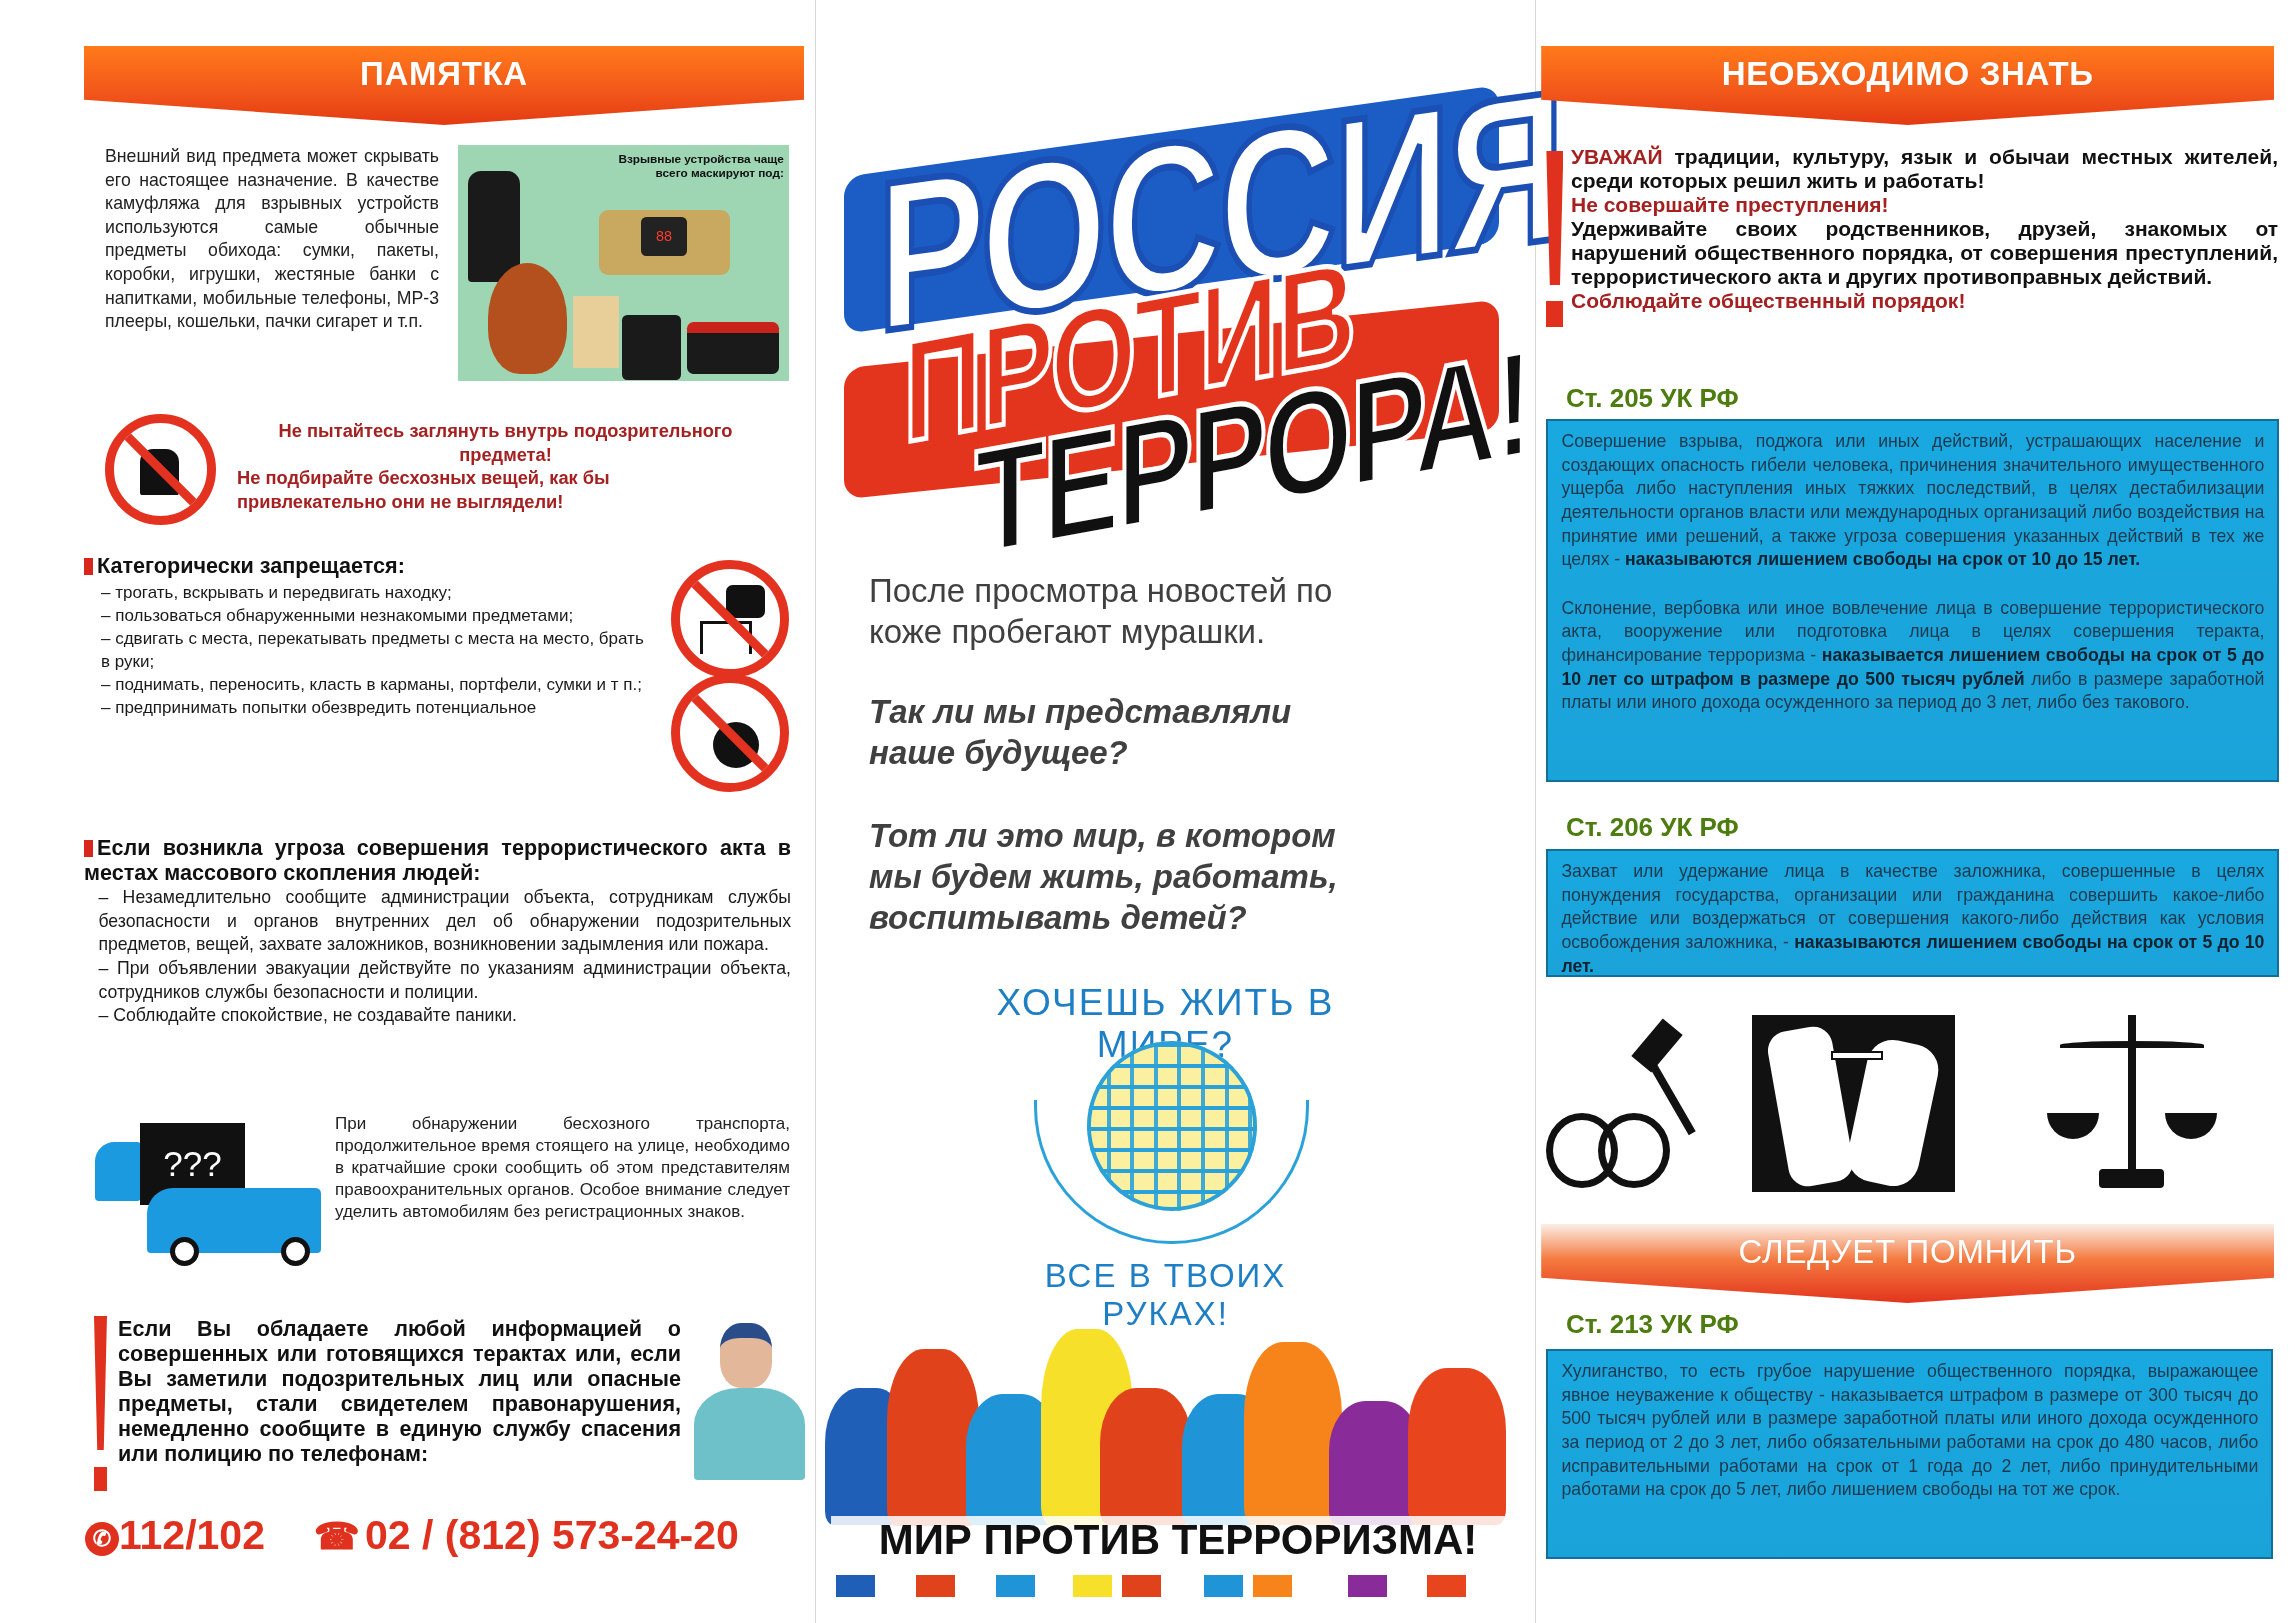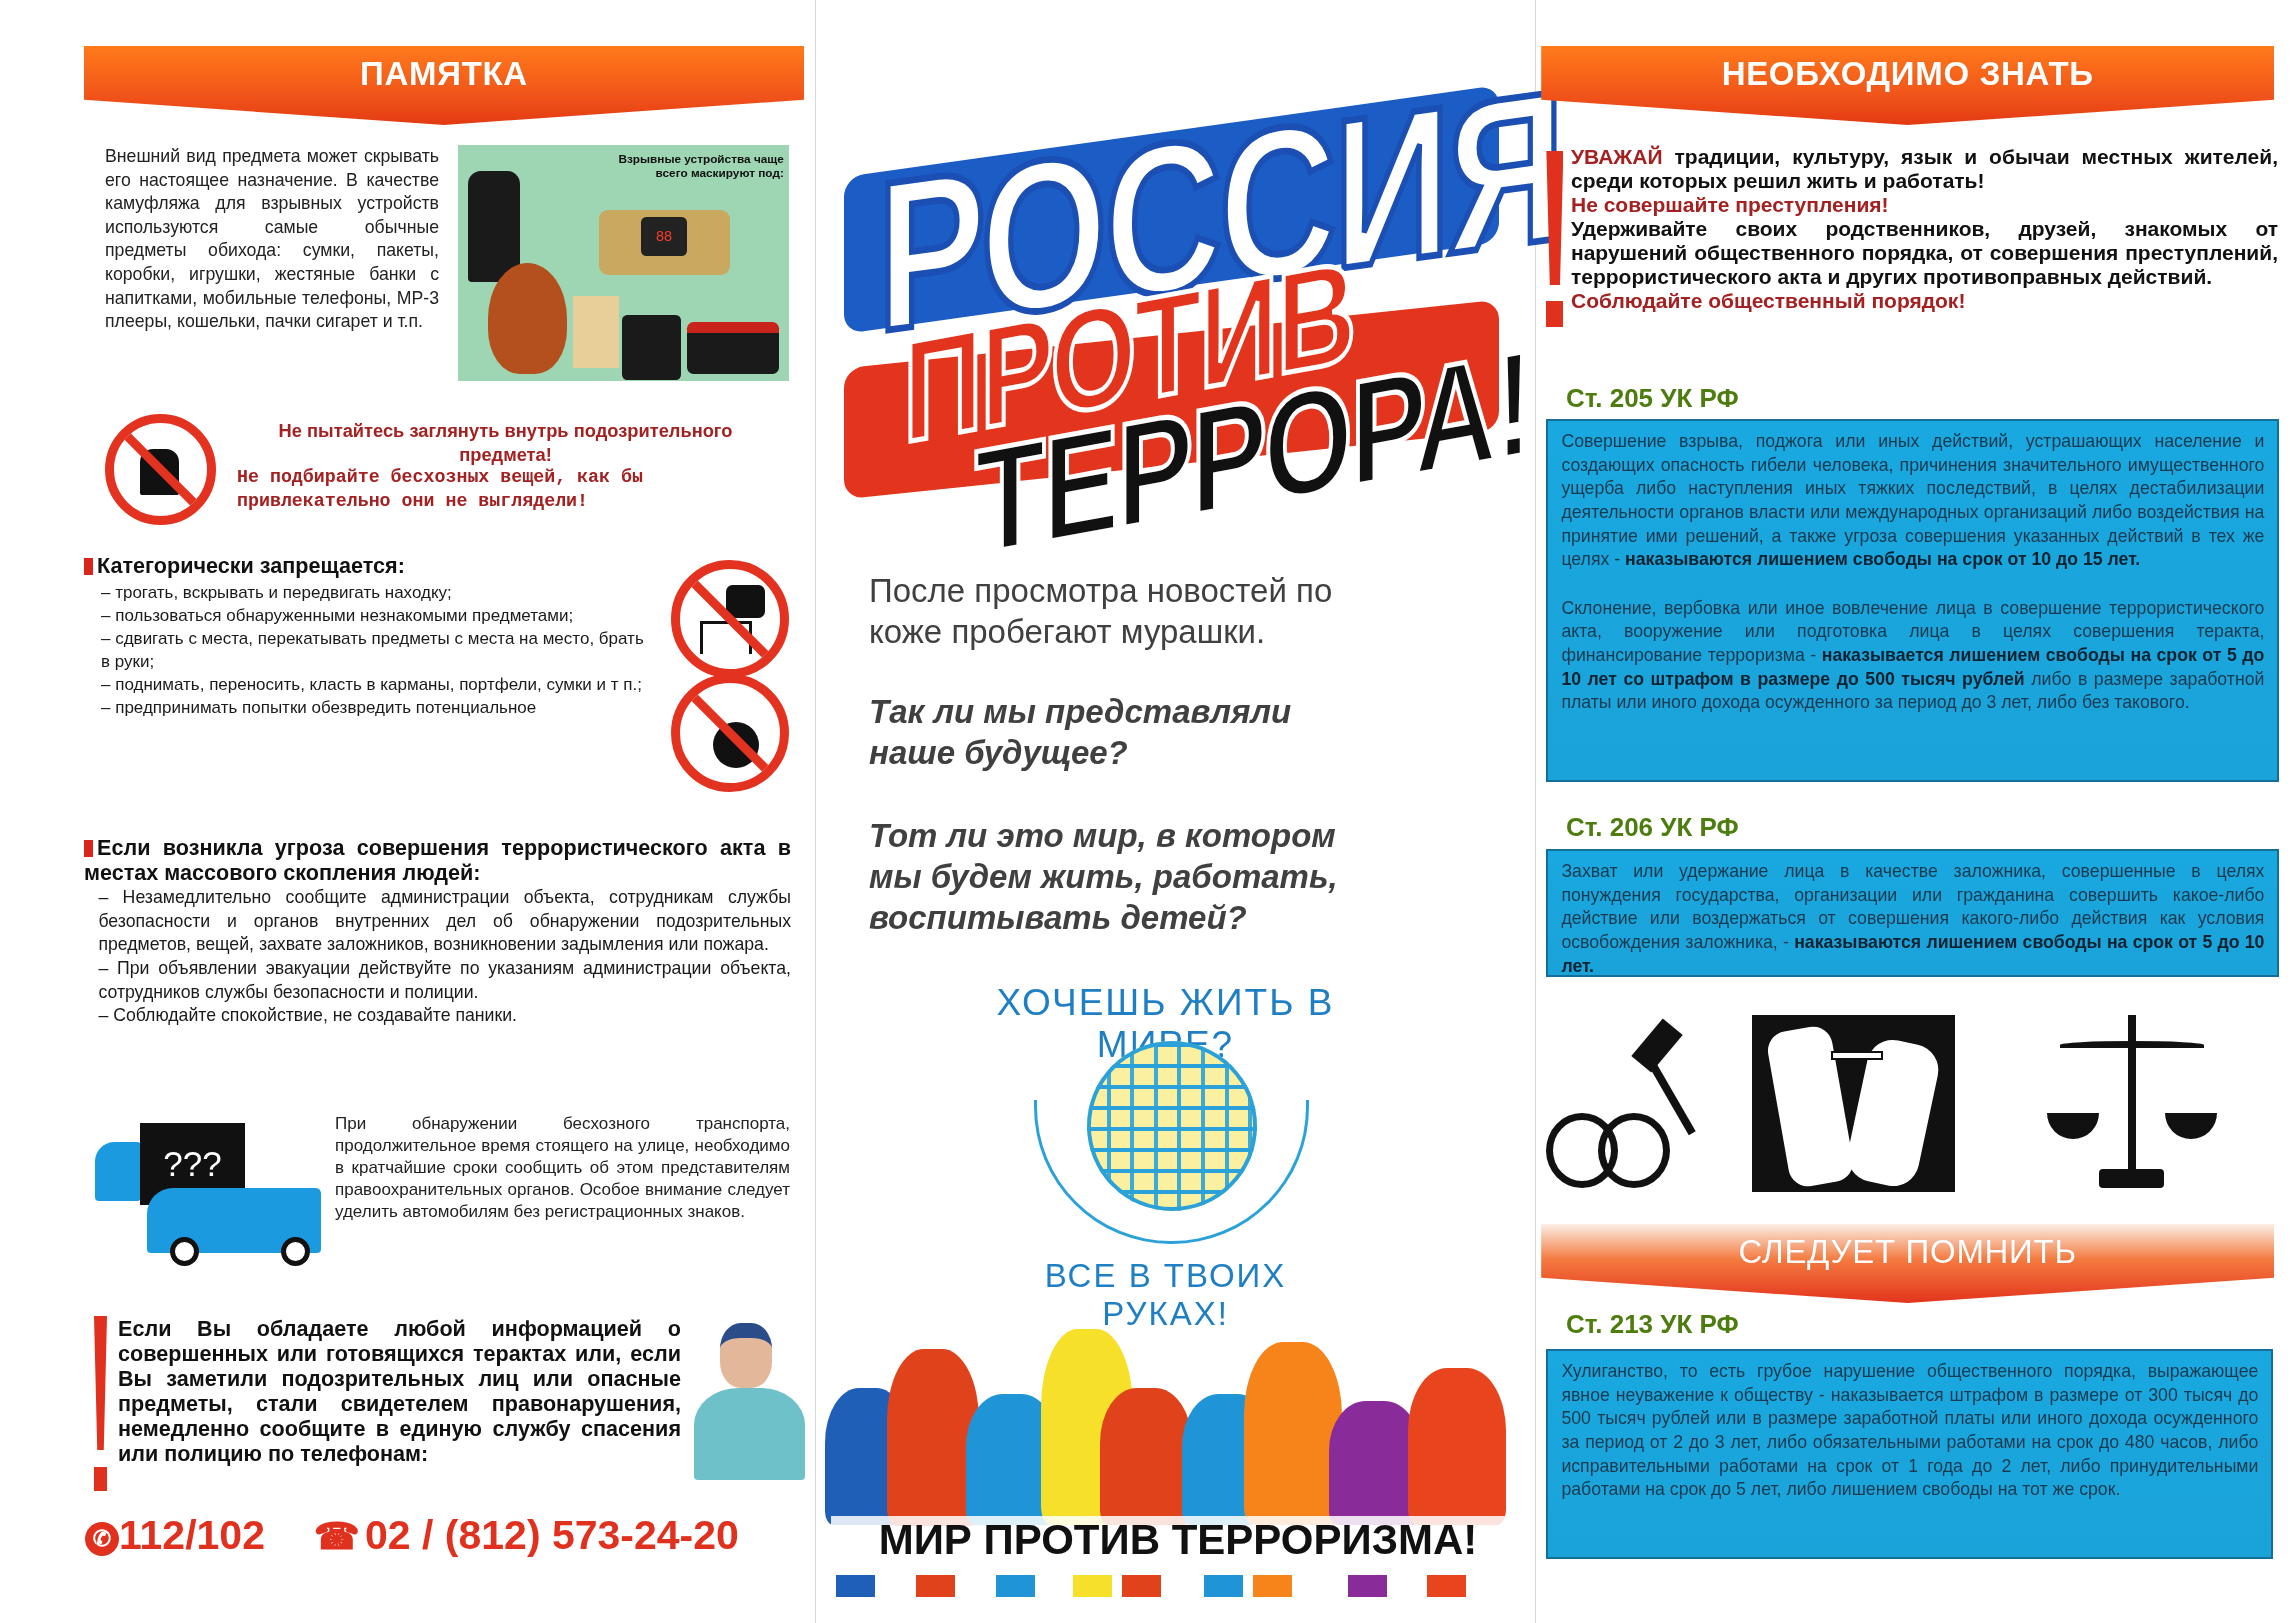--- a/index.html
+++ b/index.html
@@ -65,21 +65,21 @@
     <div style="position:absolute;left:29.5px;top:118px;width:79px;height:111px;background:#b4501e;border-radius:50% 50% 40% 40%;"></div>
     <div style="position:absolute;left:115px;top:151px;width:46px;height:72px;background:#e8cf9a;"></div>
     <div style="position:absolute;left:164px;top:170px;width:59px;height:65px;background:#1a1a1a;border-radius:5.2px;"></div>
     <div style="position:absolute;left:229px;top:177px;width:92px;height:52px;background:#1a1a1a;border-radius:6.5px;border-top:11.8px solid #c9241c;"></div>
   </div>
 
   <div class="nosign" style="left:105px; top:414px; width:111px; height:111px;">
     <div style="position:absolute;left:26px;top:26px;width:39px;height:46px;background:#111;border-radius:13px 13px 2.6px 2.6px;"></div>
   </div>
   <p class="txt txt-red" style="left:237px; top:419px; width:537px; text-align:center; font-size:18.3px;">Не пытайтесь заглянуть внутрь подозрительного предмета!</p>
-  <p class="txt txt-red" style="left:237px; top:466px; width:458px; text-align:left; font-size:18.3px;font-family:Liberation Mono, monospace;">Не подбирайте бесхозных вещей, как бы привлекательно они не выглядели!</p>
+  <p class="txt txt-red" style="left:237px; top:466px; width:458px; text-align:left; font-size:18.3px;">Не подбирайте бесхозных вещей, как бы привлекательно они не выглядели!</p>
 
   <div style="position:absolute; left:84px; top:553px; width:563px;">
     <div class="h-bold">
       <span class="sq"></span><span>Категорически запрещается:</span>
     </div>
     <ul style="list-style:none; margin-top:2.6px; padding-left:17px;">
       <li class="" style="font-size:17px;line-height:23px;">– трогать, вскрывать и передвигать находку;</li>
       <li style="font-size:17px;line-height:23px;">– пользоваться обнаруженными незнакомыми предметами;</li>
       <li style="font-size:17px;line-height:23px;">– сдвигать с места, перекатывать предметы с места на место, брать в руки;</li>
       <li style="font-size:17px;line-height:23px;">– поднимать, переносить, класть в карманы, портфели, сумки и т п.;</li>

